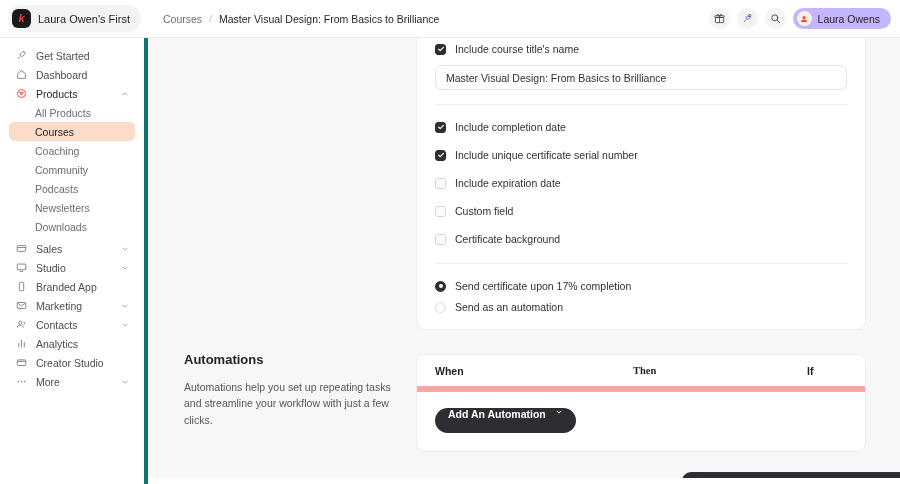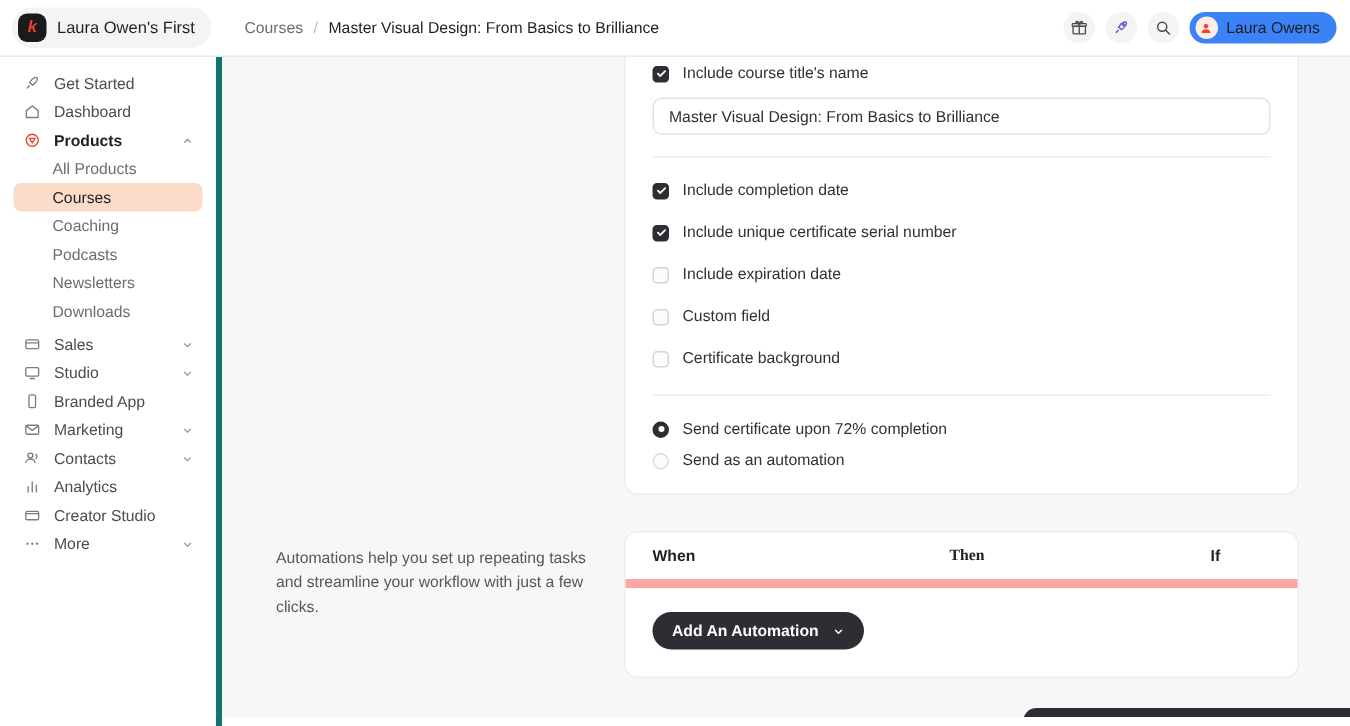--- a/index.html
+++ b/index.html
@@ -61,21 +61,21 @@
     display: flex; align-items: center; gap: 7px;
   }
   .icon-btn {
     width: 21px; height: 21px; border-radius: 50%;
     background: #f4f4f5;
     display: flex; align-items: center; justify-content: center;
     cursor: pointer;
   }
   .user-chip {
     display: flex; align-items: center; gap: 6px;
-    background: #3b82f6; border-radius: 14px;
+    background: #c4b5fd; border-radius: 14px;
     padding: 3px 11px 3px 4px; cursor: pointer;
   }
   .user-av {
     width: 15px; height: 15px; border-radius: 50%;
     background: #fdece8;
     display: flex; align-items: center; justify-content: center;
   }
   .user-name { font-size: 10.5px; color: #1f2024; white-space: nowrap; }
 
   
@@ -95,21 +95,21 @@
     border-radius: 5px;
     cursor: pointer; position: relative;
   }
   .nav-ico {
     width: 13px; height: 13px; flex: 0 0 13px;
     margin-right: 8px;
     display: flex; align-items: center; justify-content: center;
     color: #7a7c81;
   }
   .nav-label { font-size: 10.5px; color: #4a4c51; white-space: nowrap; }
-  .nav-item.active-top .nav-label { color: #1f2024; font-weight: 700; }
+  .nav-item.active-top .nav-label { color: #1f2024; font-weight: 400; }
   .nav-item.active-top .nav-ico { color: #e8462f; }
   .nav-chev {
     margin-left: auto; color: #9b9da2;
     display: flex; align-items: center;
   }
 
   .sub-item {
     display: flex; align-items: center;
     height: 19px; margin: 0 9px;
     padding-left: 26px;
@@ -223,21 +223,21 @@
   .cell-sub { font-size: 9px; color: #9b9da2; line-height: 1.45; }
   .cell-main { font-size: 10.5px; font-weight: 700; color: #1f2024; line-height: 1.45; }
   .cell-dash { font-size: 11px; color: #a9abaf; }
   .row-edit {
     margin-left: auto; color: #4a4c51; cursor: pointer;
     display: flex; align-items: center;
   }
 
   .add-btn {
     margin: 16px 0 0 18px;
-    display: inline-flex; align-items: center; gap: 9px;
+    display: inline-flex; align-items: flex-start; gap: 9px;
     height: 25px;
     background: #2d2e33;
     border-radius: 14px;
     padding: 0 13px;
     cursor: pointer;
   }
   .add-btn .lbl { font-size: 10.5px; font-weight: 700; color: #ffffff; }
   .add-btn .cv { color: #ffffff; display: flex; align-items: center; }
 
   
@@ -346,20 +346,23 @@
     <div class="sub-item">
       <span class="sub-label">All Products</span>
     </div>
     <div class="sub-item selected">
       <span class="sub-label">Courses</span>
     </div>
     <div class="sub-item">
       <span class="sub-label">Coaching</span>
     </div>
     <div class="sub-item">
+      <span class="sub-label">Community</span>
+    </div>
+    <div class="sub-item">
       <span class="sub-label">Podcasts</span>
     </div>
     <div class="sub-item">
       <span class="sub-label">Newsletters</span>
     </div>
     <div class="sub-item">
       <span class="sub-label">Downloads</span>
     </div>
 
     <div class="nav-gap"></div>
@@ -526,31 +529,32 @@
         <span class="chk">
           
         </span>
         <span class="chk-label">Certificate background</span>
       </div>
 
       <div class="divider" style="margin-top:18px"></div>
 
       <div class="radio-row" style="margin-top:16px">
         <span class="radio on"></span>
-        <span class="radio-label">Send certificate upon 72% completion</span>
+        <span class="radio-label">Send certificate upon 17% completion</span>
       </div>
 
       <div class="radio-row">
         <span class="radio"></span>
         <span class="radio-label">Send as an automation</span>
       </div>
 
     </div>
 
     <div class="auto-left">
+      <div class="auto-title">Automations</div>
       <div class="auto-desc">Automations help you set up repeating tasks and streamline your workflow with just a few clicks.</div>
     </div>
 
     <div class="auto-card">
 
       <div class="auto-head">
         <div class="th col-when">When</div>
         <div class="th col-then">Then</div>
         <div class="th col-if">If</div>
       </div>

